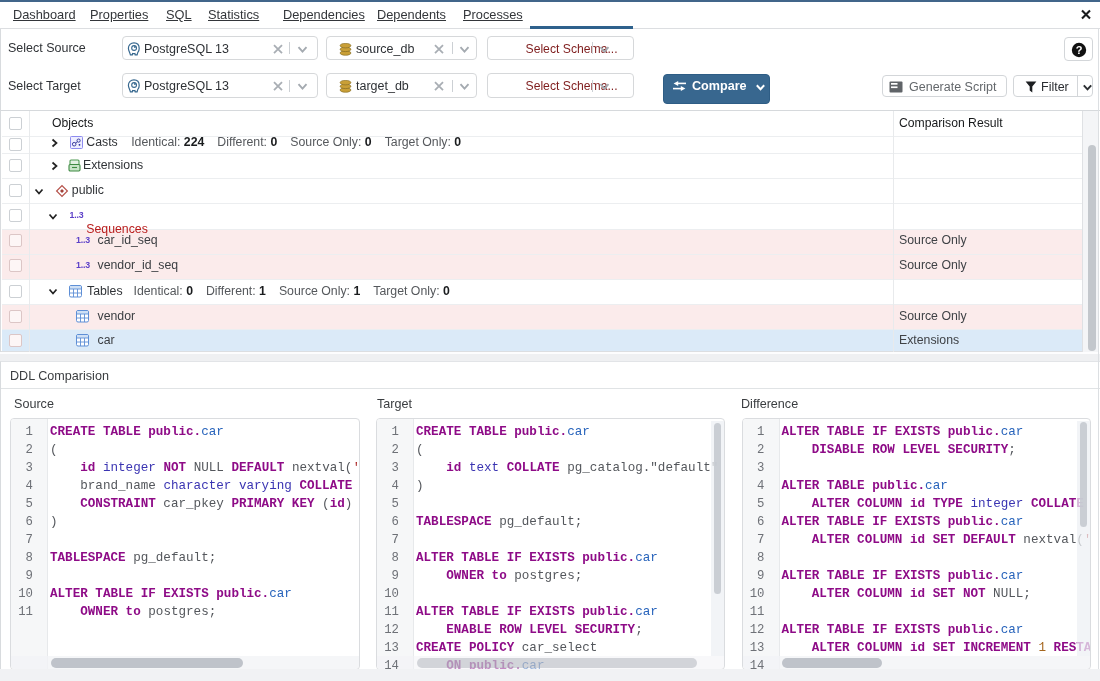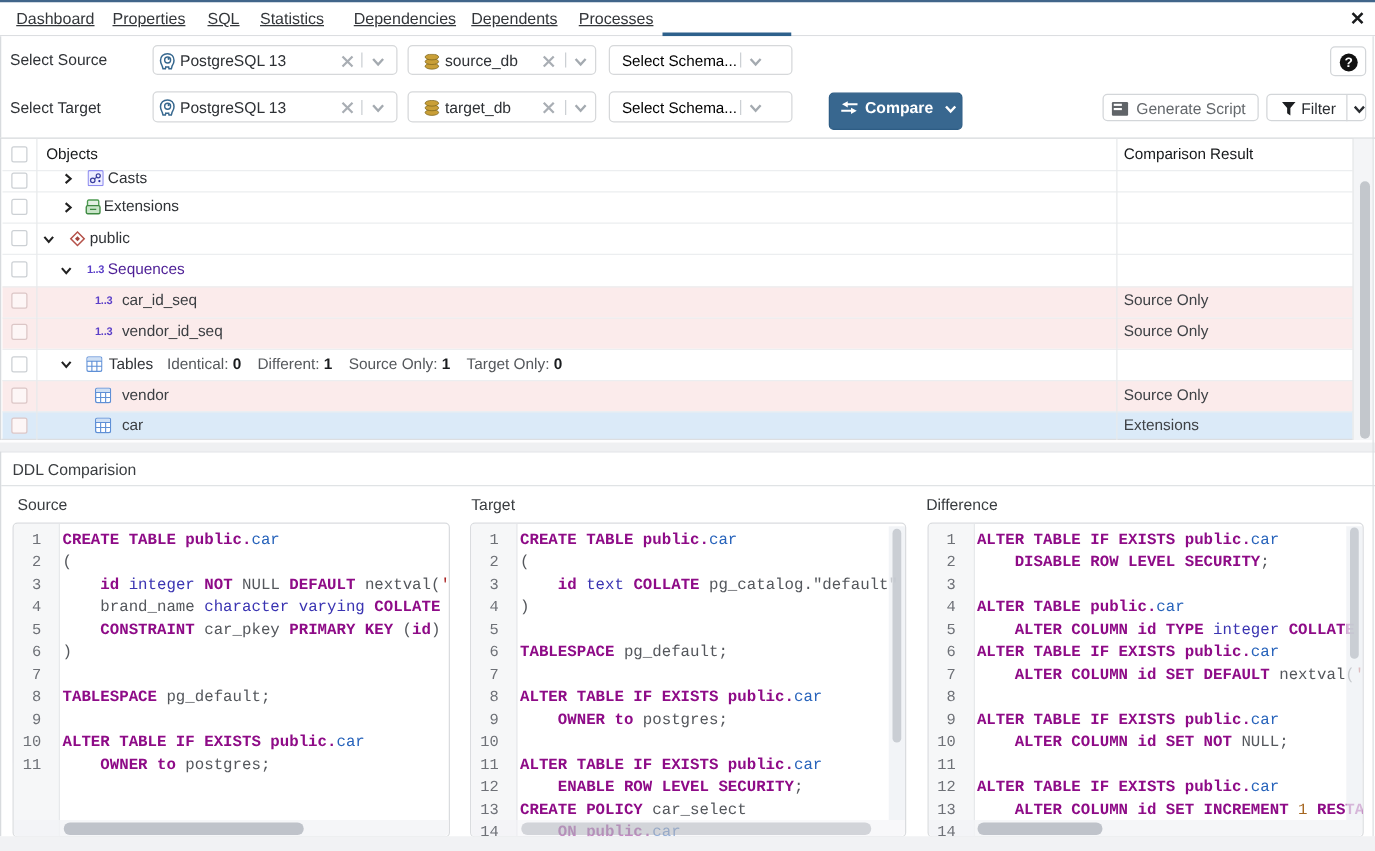--- a/index.html
+++ b/index.html
@@ -9,21 +9,21 @@
 #tabbar { left:0; top:2px; width:1100px; height:27px; border-bottom:1px solid #dcdee1; background:#fff; }
 .tab { position:absolute; top:7px; font-size:12.8px; color:#33363a;text-decoration:underline; }
 .tab.active { color:#2f6492;margin-top:36px; }
 #tabunderline { left:530px; top:26px; width:103px; height:3px; background:#2e618c; }
 #closex { left:1081px; top:9px; width:10px; height:11px; }
 
 #controls { left:0; top:29px; width:1100px; height:82px; background:#fff; border-left:1px solid #d8dbde; }
 .lbl { position:absolute; font-size:12.5px; color:#303337; }
 .combo { position:absolute; height:24.5px; border:1px solid #d6d8da; border-radius:4px; background:#fff; }
 .combo .txt { position:absolute; left:21px; top:5px; font-size:12.5px; color:#2e3135; }
-.combo .ph { color:#000000; }
+.combo .ph { color:#7f1d1d;margin-left:28px; }
 .cx { position:absolute; top:4px; width:16px; height:16px; }
 .sep { position:absolute; top:5.5px; width:1px; height:12px; background:#ccd0d4; }
 .chev { position:absolute; top:7px; }
 .btn { position:absolute; border:1px solid #d3d6d9; border-radius:4px; background:#fff; }
 
 #grid { left:0; top:110px; width:1100px; height:242px; border-top:1px solid #d6d9dc; border-left:1px solid #d8dbde; background:#fff; }
 .vline { position:absolute; background:#e8eaec; width:1px; }
 .hline { position:absolute; background:#eceef0; height:1px; }
 .cb { position:absolute; width:13px; height:13px; border:1px solid #ccd0d4; border-radius:2px; background:#fff; }
 .rowname { position:absolute; font-size:12.3px; color:#303337; }
@@ -198,34 +198,35 @@
     <div class="hline" style="left:1px;top:142.5px;width:1080px"></div>
     <div class="hline" style="left:1px;top:167.5px;width:1080px"></div>
     <div class="hline" style="left:1px;top:193px;width:1080px"></div>
     <div class="hline" style="left:1px;top:218px;width:1080px"></div>
     <div class="hline" style="left:0px;top:240px;width:1081px;background:#dcdee1"></div>
     <div class="vline" style="left:28px;top:0px;height:241px"></div>
     <div class="vline" style="left:892px;top:0px;height:241px"></div>
     <div class="vline" style="left:1081px;top:0px;height:241px;background:#dfe1e4"></div>
     <div style="position:absolute;left:1082px;top:0px;width:15px;height:241px;background:#f4f5f7"></div>
     <div style="position:absolute;left:1087px;top:34px;width:8px;height:206px;background:#c3c7cc;border-radius:4px"></div>
-    <div style="position:absolute;left:36px;top:5px;font-size:12.2px;color:#17191b">Objects</div>
+    <div style="position:absolute;left:51px;top:5px;font-size:12.2px;color:#17191b">Objects</div>
     <div style="position:absolute;left:898px;top:5px;font-size:12.2px;color:#17191b">Comparison Result</div>
     <div class="cb" style="left:8px;top:6px"></div>
     <svg style="position:absolute;left:49px;top:26.5px" width="9" height="10" viewBox="0 0 9 10">
       <path d="M2.5 1.5 L6.5 5 L2.5 8.5" fill="none" stroke="#222" stroke-width="1.7"></path>
     </svg>
     <svg style="position:absolute;left:69px;top:25px" width="13" height="13" viewBox="0 0 13 13">
       <rect x="0.5" y="0.5" width="12" height="12" rx="1" fill="#eef" stroke="#8d8bef" stroke-width="1"></rect>
       <circle cx="4.2" cy="8.2" r="1.8" fill="none" stroke="#3b3f9e" stroke-width="1"></circle>
       <circle cx="8.6" cy="4.6" r="1.6" fill="none" stroke="#3b3f9e" stroke-width="1"></circle>
       <circle cx="9.5" cy="8.8" r="0.9" fill="#23279e"></circle>
       <path d="M5.5 7 l2 -1.2" stroke="#3b3f9e" stroke-width="0.9"></path>
     </svg>
     <div class="rowname" style="left:85.3px;top:24px;color:#303337">Casts</div>
+    <div class="counts" style="left:130.2px;top:24px">Identical: <b>224</b><span style="display:inline-block;width:13px"></span>Different: <b>0</b><span style="display:inline-block;width:13px"></span>Source Only: <b>0</b><span style="display:inline-block;width:13px"></span>Target Only: <b>0</b></div>
     <div class="cb" style="left:8px;top:27px;border-color:#ccd0d4;background:#fff"></div>
     <div class="cb" style="left:8px;top:48px;border-color:#ccd0d4;background:#fff"></div>
     <svg style="position:absolute;left:49px;top:49.5px" width="9" height="10" viewBox="0 0 9 10">
       <path d="M2.5 1.5 L6.5 5 L2.5 8.5" fill="none" stroke="#222" stroke-width="1.7"></path>
     </svg>
     <svg style="position:absolute;left:67px;top:48px" width="13" height="13" viewBox="0 0 13 13">
       <rect x="2" y="1" width="9" height="5" rx="1" fill="#e2f0e2" stroke="#4e9a52" stroke-width="1.1"></rect>
       <rect x="1" y="5.5" width="11" height="6.5" rx="1.2" fill="#c9e5c9" stroke="#3e8a42" stroke-width="1.1"></rect>
       <path d="M4 8.5 h5" stroke="#3e8a42" stroke-width="1.1"></path>
     </svg>
@@ -237,21 +238,21 @@
     <svg style="position:absolute;left:54px;top:72.5px" width="14" height="14" viewBox="0 0 14 14">
       <rect x="3.2" y="3.2" width="7.6" height="7.6" fill="#fff" stroke="#b5524a" stroke-width="1.2" transform="rotate(45 7 7)"></rect>
       <rect x="5.6" y="5.6" width="2.8" height="2.8" fill="#a2423a" transform="rotate(45 7 7)"></rect>
     </svg>
     <div class="rowname" style="left:70.8px;top:72px;color:#303337">public</div>
     <div class="cb" style="left:8px;top:98px;border-color:#ccd0d4;background:#fff"></div>
     <svg style="position:absolute;left:47px;top:100.5px" width="10" height="9" viewBox="0 0 10 9">
       <path d="M1.5 2.5 L5 6.5 L8.5 2.5" fill="none" stroke="#222" stroke-width="1.7"></path>
     </svg>
     <div style="position:absolute;left:68.5px;top:99px;font-size:8.8px;font-weight:bold;color:#5b3fc8;letter-spacing:-0.2px">1..3</div>
-    <div class="rowname" style="left:85.3px;top:97px;color:#4c1d95">Sequences</div>
+    <div class="rowname" style="left:85.3px;top:111px;color:#b91c1c">Sequences</div>
     <div class="cb" style="left:8px;top:123px;border-color:#dcc6c6;background:#fdf6f6"></div>
     <div style="position:absolute;left:75px;top:124px;font-size:8.8px;font-weight:bold;color:#5b3fc8;letter-spacing:-0.2px">1..3</div>
     <div class="rowname" style="left:96.5px;top:122px;color:#3b3e42">car_id_seq</div>
     <div class="result" style="top:122px">Source Only</div>
     <div class="cb" style="left:8px;top:148px;border-color:#dcc6c6;background:#fdf6f6"></div>
     <div style="position:absolute;left:75px;top:149px;font-size:8.8px;font-weight:bold;color:#5b3fc8;letter-spacing:-0.2px">1..3</div>
     <div class="rowname" style="left:96.5px;top:147px;color:#3b3e42">vendor_id_seq</div>
     <div class="result" style="top:147px">Source Only</div>
     <div class="cb" style="left:8px;top:173.5px;border-color:#ccd0d4;background:#fff"></div>
     <svg style="position:absolute;left:47px;top:176px" width="10" height="9" viewBox="0 0 10 9">

